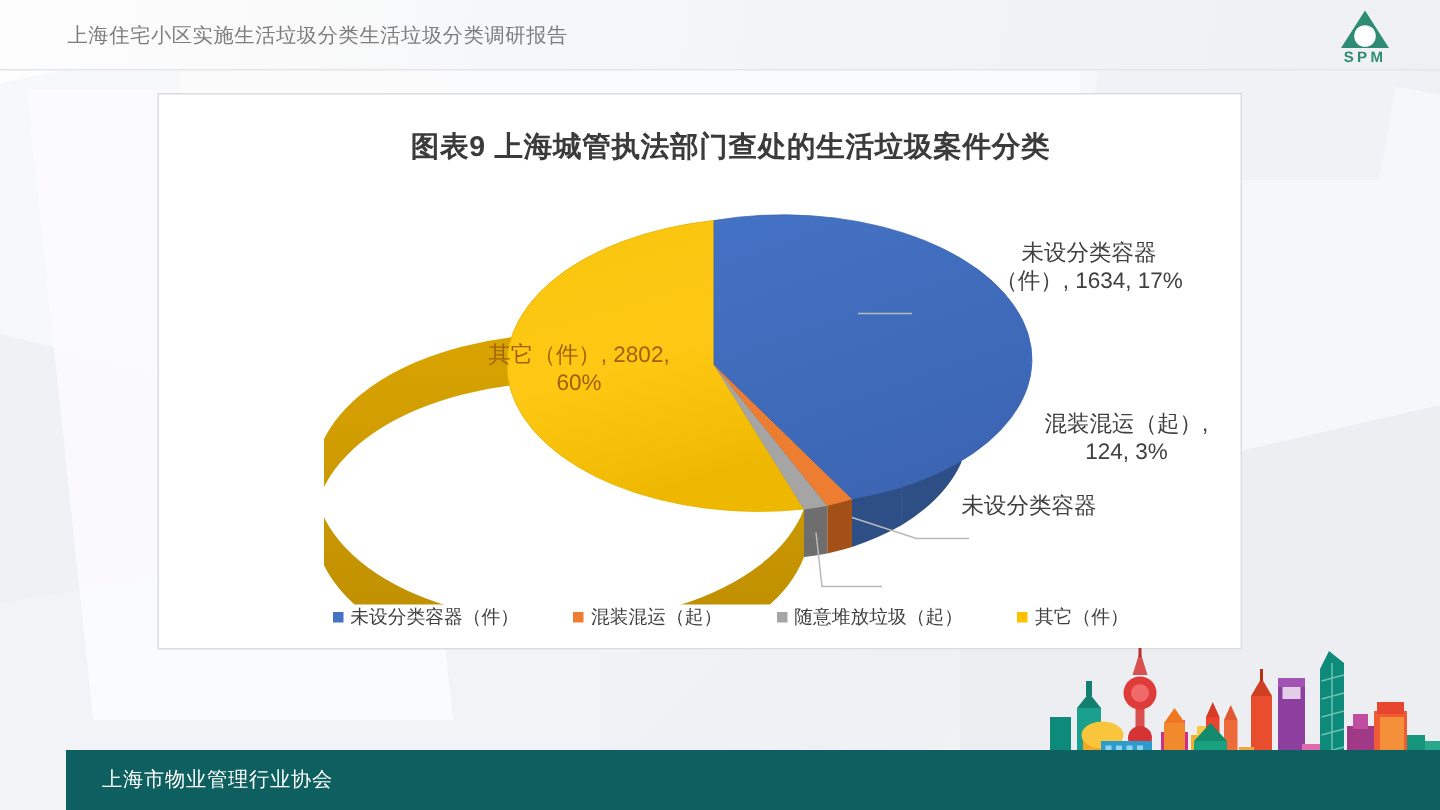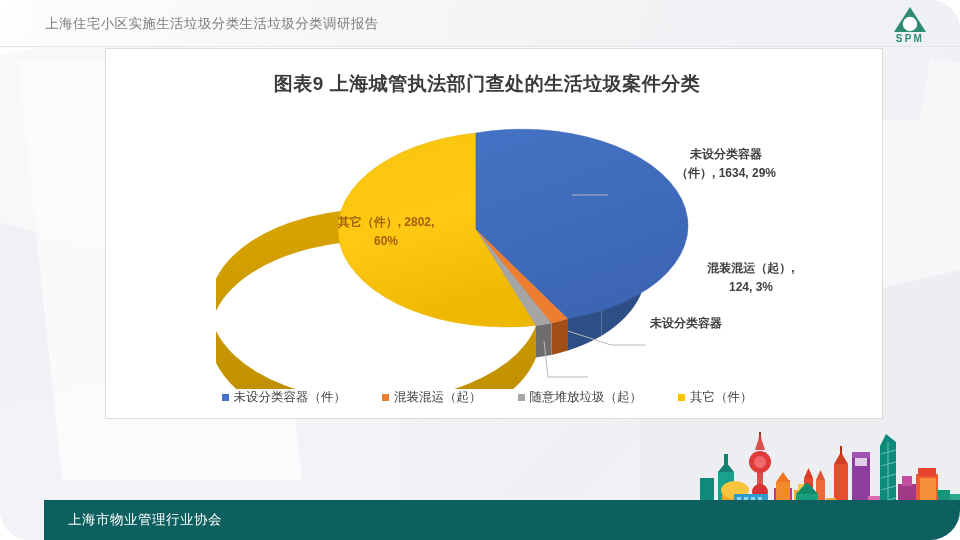--- a/index.html
+++ b/index.html
@@ -6,21 +6,20 @@
     margin: 0; padding: 0;
     width: 960px; height: 540px;
     overflow: hidden;
     font-family: "Liberation Sans", "DejaVu Sans", sans-serif;
   }
   #slide {
     position: relative;
     width: 960px; height: 540px;
     background: #ffffff;
     overflow: hidden;
-    border-radius: 30px;
   }
   
   .bg-base {
     position: absolute; inset: 0;
     background: linear-gradient(135deg, #ffffff 0%, #f4f5f7 40%, #eef0f3 70%, #f8f9fa 100%);
   }
   .facet { position: absolute; }
   .f1 { left:-60px; top:30px; width:360px; height:300px;
         background:#f7f8fa; transform: skewY(-12deg); }
   .f2 { left:-40px; top:250px; width:300px; height:340px;
@@ -57,35 +56,35 @@
   
   #logo { position:absolute; right:20px; top:5px; width:60px; height:40px; }
   #logo svg { display:block; }
   #logo-text {
     position:absolute; left:0; top:28px; width:60px; text-align:center;
     font-size:10px; font-weight:bold; color:#2e8b74; letter-spacing:2.2px;
   }
 
   
   #chart-panel {
-    position:absolute; left:105px; top:48px; width:778px; height:371px;
+    position:absolute; left:105px; top:62px; width:723px; height:371px;
     background:#ffffff; border:1px solid #dcdcdc; box-sizing:border-box;
   }
   #chart-title {
     position:absolute; left:0; top:22px; width:762px; text-align:center;
     font-size:19px; font-weight:bold; color:#3b3b3b; letter-spacing:.5px;
   }
 
   
   #pie-area { position:absolute; left:0; top:0; width:762px; height:371px; }
   #pie-svg { position:absolute; left:110px; top:50px; }
 
   
   .dlabel {
-    position:absolute; font-size:12px; color:#3f3f3f; line-height:19px;font-weight:bold;
+    position:absolute; font-size:15px; color:#3f3f3f; line-height:19px;
   }
   #lbl-0 { left:540px; top:96px; width:160px; text-align:center; }
   #lbl-1 { left:570px; top:210px; width:150px; text-align:center; }
   #lbl-2 { left:505px; top:265px; width:150px; text-align:center; }
   #lbl-3 { left:195px; top:164px; width:170px; text-align:center;
            color:#a16207; }
 
   
   #legend {
     position:absolute; left:0; top:340px; width:762px;
@@ -192,21 +191,21 @@
 
         <path d="M 260 130 L 352.0 219.6 A 165 96 0 0 0 260 34 Z" fill="url(#gblueTop)" stroke="#3a63b0" stroke-width="0.5"></path>
 
         <path d="M 356 96 L 392 96" stroke="#b9b9b9" stroke-width="1" fill="none"></path>
         <path d="M 352 232 L 395 246 L 430 246" stroke="#b9b9b9" stroke-width="1" fill="none"></path>
         <path d="M 328 242 L 332 278 L 372 278" stroke="#b9b9b9" stroke-width="1" fill="none"></path>
       </svg>
 
       <div class="dlabel" id="lbl-0">
         <div>未设分类容器</div>
-        <div>（件）, 1634, 29%</div>
+        <div>（件）, 1634, 17%</div>
       </div>
       <div class="dlabel" id="lbl-1">
         <div>混装混运（起）,</div>
         <div>124, 3%</div>
       </div>
       <div class="dlabel" id="lbl-2">
         <div>未设分类容器</div>
       </div>
       <div class="dlabel" id="lbl-3">
         <div>其它（件）, 2802,</div>

